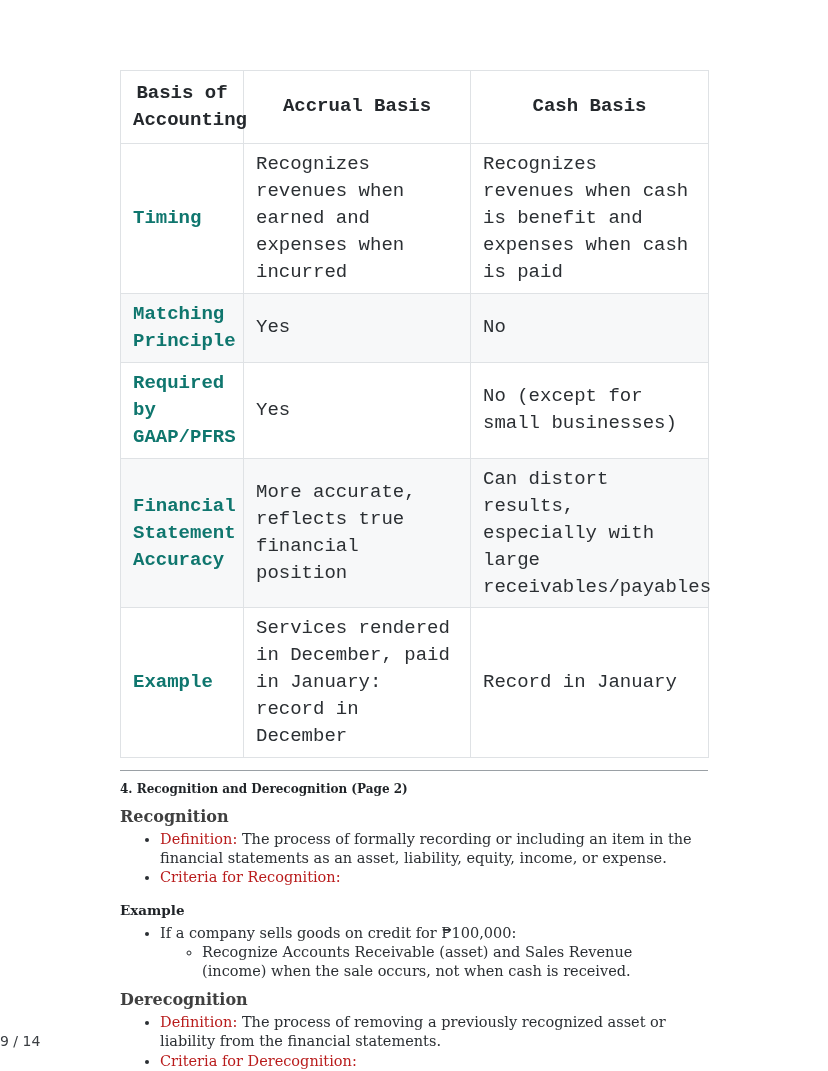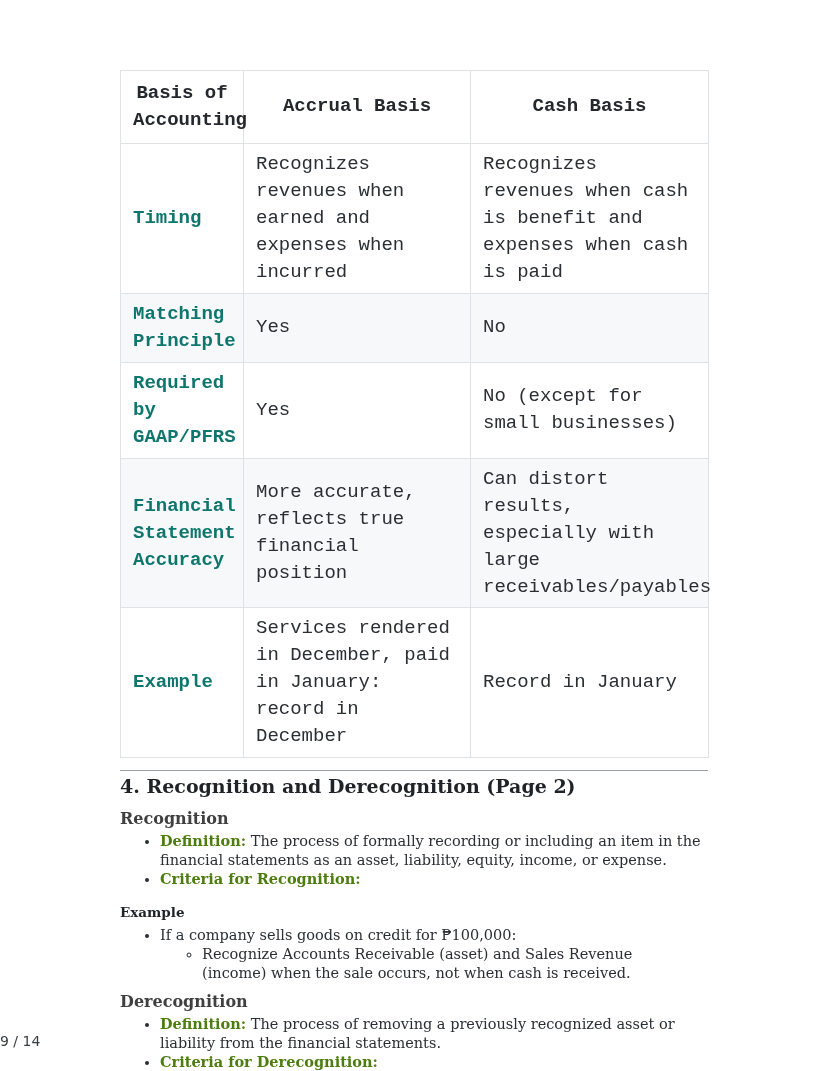--- a/index.html
+++ b/index.html
@@ -42,23 +42,23 @@
     font-weight: bold;
     color: #0f766e;
   }
   table.compare tbody tr:nth-child(even) { background: #f7f8f9; }
   hr.divider {
     border: none;
     border-top: 1px solid #9aa0a5;
     margin: 12px 0 0 0;
   }
   h2.section-h {
-    font-size: 19px;
+    font-size: 12px;
     line-height: 1.25;
-    margin: 4px 0 9px 0;
+    margin: 11px 0 9px 0;
     color: #1f2327;
   }
   h3.sub-h {
     font-size: 16px;
     line-height: 1.25;
     margin: 10px 0 3px 0;
     color: #404040;
   }
   h4.mini-h {
     font-size: 13.5px;
@@ -78,21 +78,21 @@
     margin: 1px 0 0 0;
     padding-left: 40px;
     list-style: decimal outside;
   }
   ul.blist ol li { margin: 0; }
   ul.blist ul {
     margin: 1px 12px 0 0;
     padding-left: 42px;
     list-style: circle outside;
   }
-  b.inl { font-weight: bold; color: #4d7c0f; }
+  b.inl { font-weight: normal; color: #b91c1c; }
   .footer {
     position: absolute;
     top: 1033px;
     left: 0;
     right: 0;
     text-align: left;
     font-family: "DejaVu Sans", sans-serif;
     font-size: 14px;
     color: #3a3e42;
   }

